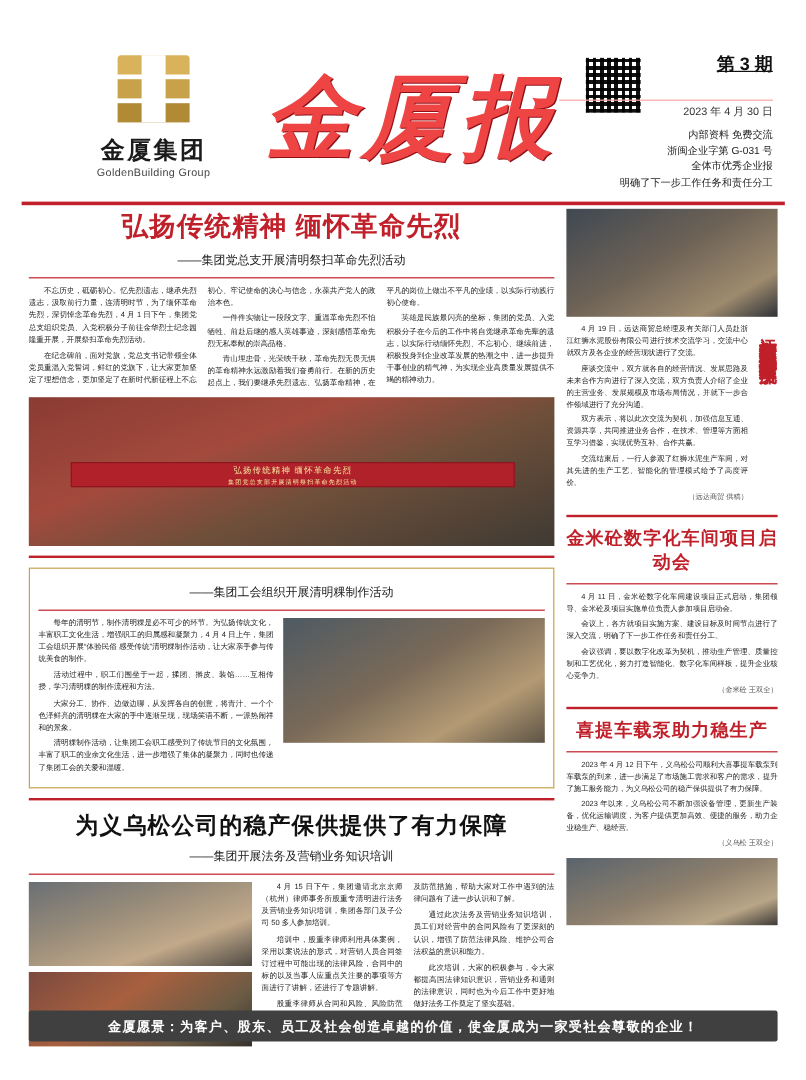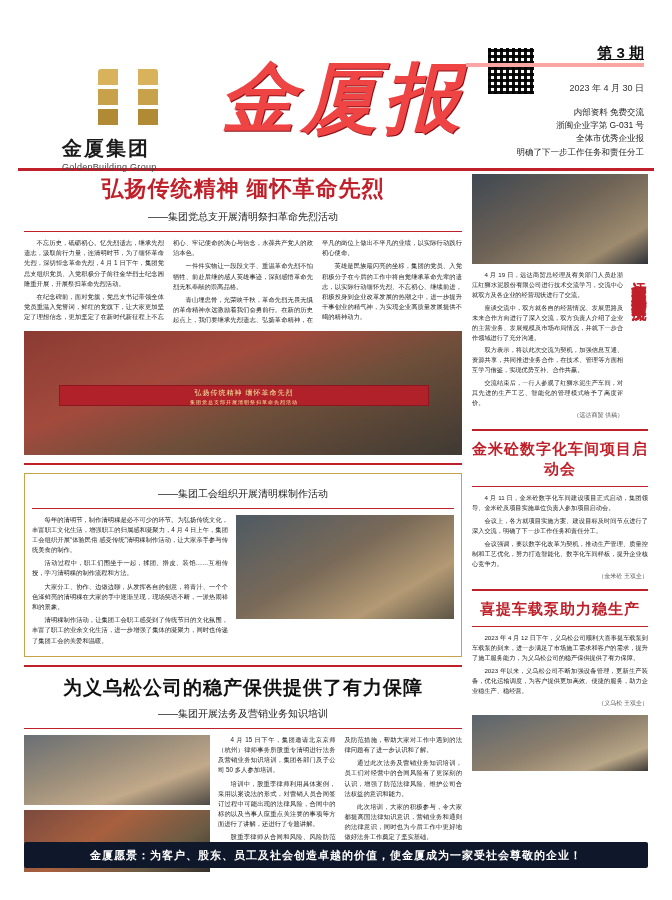--- a/index.html
+++ b/index.html
@@ -2,39 +2,39 @@
 <html><head>
 <meta charset="utf-8">
 <style>
   html,body{margin:0;padding:0;background:#e9e9e9;}
   body{font-family:"Liberation Sans", sans-serif;}
   .page{width:672px;height:900px;background:#ffffff;position:relative;overflow:hidden;}
   .sheet{position:absolute;left:18px;top:18px;width:636px;height:866px;background:#fff;}
 
   
   .masthead{position:relative;height:150px;border-bottom:3px solid #c0202a;}
-  .logo{position:absolute;left:44px;top:51px;width:132px;}
+  .logo{position:absolute;left:44px;top:28px;width:132px;text-align:center;}
   .logo-mark{width:72px;height:62px;margin:0 auto;position:relative;}
   .logo-mark .bar{position:absolute;left:6px;width:60px;background:#c8a24a;}
   .logo-mark .b1{top:0;height:16px;border-radius:3px 3px 0 0;background:#d8b35c;}
   .logo-mark .b2{top:20px;height:16px;background:#c8a24a;}
   .logo-mark .b3{top:40px;height:16px;background:#b08a34;}
   .logo-mark .notch{position:absolute;left:26px;top:0;width:20px;height:56px;background:#fff;}
   .logo-cn{font-size:20px;font-weight:bold;color:#1b1b1b;letter-spacing:2px;margin-top:4px;}
   .logo-en{font-size:9px;color:#444;letter-spacing:.3px;}
 
   .nameplate{position:absolute;left:185px;top:28px;width:280px;height:104px;
     font-family:"DejaVu Serif", serif;font-size:76px;font-weight:bold;color:#ef4444;
     letter-spacing:6px;line-height:104px;text-align:center;white-space:nowrap;
     text-shadow:1px 1px 0 #8e1118;font-style:italic;}
 
   .issue-box{position:absolute;right:10px;top:26px;width:178px;text-align:right;}
   .issue-no{font-size:15px;font-weight:bold;color:#111;text-decoration:underline;}
   .issue-tot{font-size:11px;color:#222;margin-top:3px;}
-  .issue-date{font-size:9px;color:#333;margin-top:0;border-top:4px solid #fca5a5;padding-top:15px;}
+  .issue-date{font-size:9px;color:#333;margin-top:20px;border-top:1px solid #fca5a5;padding-top:3px;}
   .qr{position:absolute;right:118px;top:28px;width:46px;height:46px;
      background:
        repeating-linear-gradient(90deg,#111 0 3px,#fff 3px 6px),
        repeating-linear-gradient(0deg,#111 0 3px,#fff 3px 6px);
      background-blend-mode:multiply;border:2px solid #fff;}
   .imprint{position:absolute;right:10px;top:88px;width:186px;text-align:right;font-size:8.5px;color:#222;line-height:1.55;}
 
   
   .cols{position:absolute;left:0;top:156px;right:0;}
   .col-left{position:absolute;left:6px;top:0;width:438px;}
@@ -67,21 +67,21 @@
   .r-head{font-size:15px;font-weight:bold;color:#111;line-height:1.25;letter-spacing:1px;}
   .r-head.vert{writing-mode:vertical-rl;text-orientation:upright;height:auto;}
   .r-red{color:#c0202a;}
   .r-title-c{font-size:15px;font-weight:bold;color:#c0202a;text-align:center;line-height:1.35;letter-spacing:1px;}
   .r-txt{font-size:6.2px;color:#222;line-height:1.6;text-align:justify;}
   .r-txt p{margin:0 0 3px;text-indent:2em;}
   .sign{text-align:right;font-size:6px;color:#555;margin-top:2px;}
   .hr-red{height:2px;background:#c0202a;margin:8px 0;}
 
   
-  .footer{position:absolute;left:6px;right:6px;bottom:16px;height:26px;background:#0f172a;border-radius:2px;
+  .footer{position:absolute;left:6px;right:6px;bottom:16px;height:26px;background:#404040;border-radius:2px;
     display:flex;align-items:center;justify-content:center;}
   .footer span{color:#fff;font-size:11px;font-weight:bold;letter-spacing:1px;}
 </style>
 </head>
 <body>
 
 <div class="page">
  <div class="sheet">
 
   <div class="masthead">

